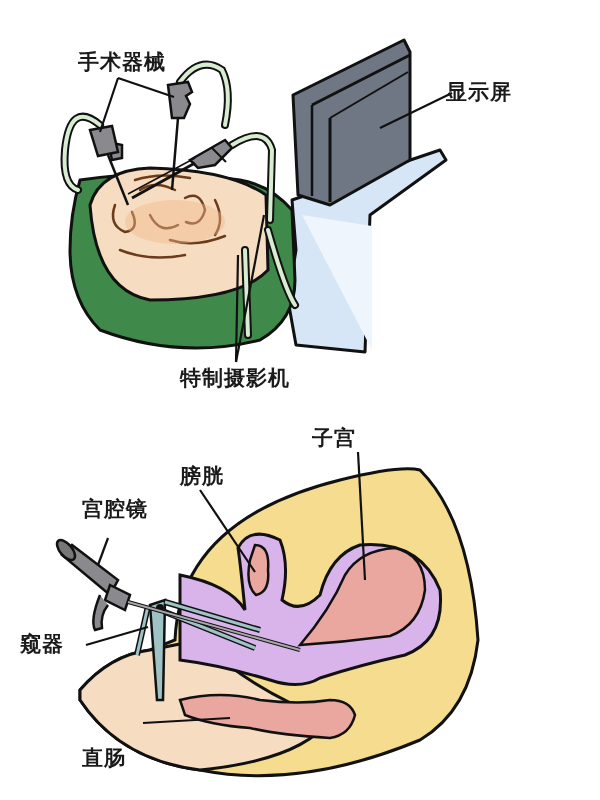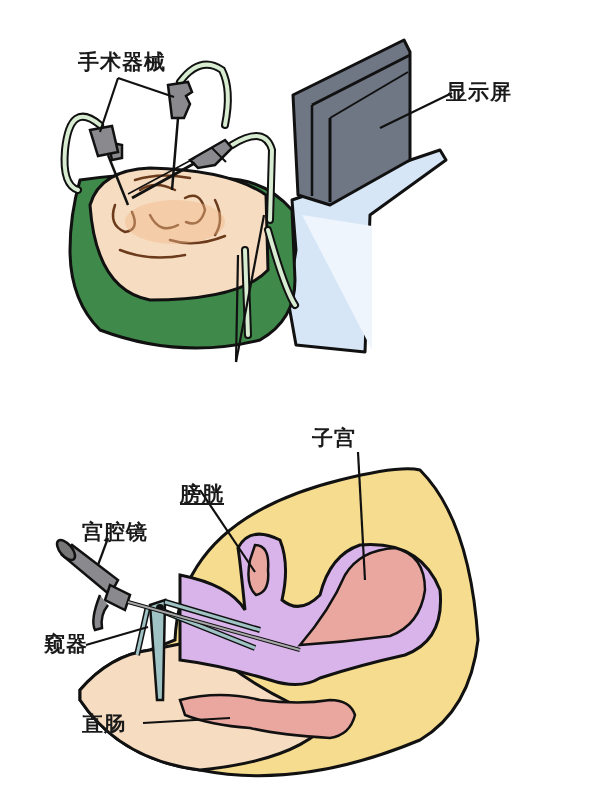--- a/index.html
+++ b/index.html
@@ -107,19 +107,20 @@
       <line x1="200" y1="490" x2="255" y2="572"></line>
       <line x1="358" y1="452" x2="365" y2="580"></line>
       <line x1="108" y1="538" x2="98" y2="565"></line>
       <line x1="86" y1="645" x2="148" y2="627"></line>
       <line x1="143" y1="723" x2="230" y2="718"></line>
     </g>
   </svg>
 
   <div class="label" style="left:78px;top:48px;">手术器械</div>
   <div class="label" style="left:446px;top:78px;font-family:Liberation Serif, serif;">显示屏</div>
+  <div class="label" style="left:180px;top:364px;">特制摄影机</div>
 
   <div class="label" style="left:312px;top:424px;">子宫</div>
-  <div class="label" style="left:180px;top:480px;text-decoration:underline;">膀胱</div>
-  <div class="label" style="left:82px;top:518px;">宫腔镜</div>
-  <div class="label" style="left:44px;top:630px;">窥器</div>
-  <div class="label" style="left:82px;top:710px;">直肠</div>
+  <div class="label" style="left:180px;top:462px;">膀胱</div>
+  <div class="label" style="left:82px;top:495px;">宫腔镜</div>
+  <div class="label" style="left:20px;top:630px;">窥器</div>
+  <div class="label" style="left:82px;top:744px;">直肠</div>
 </div>
 
 </body></html>

